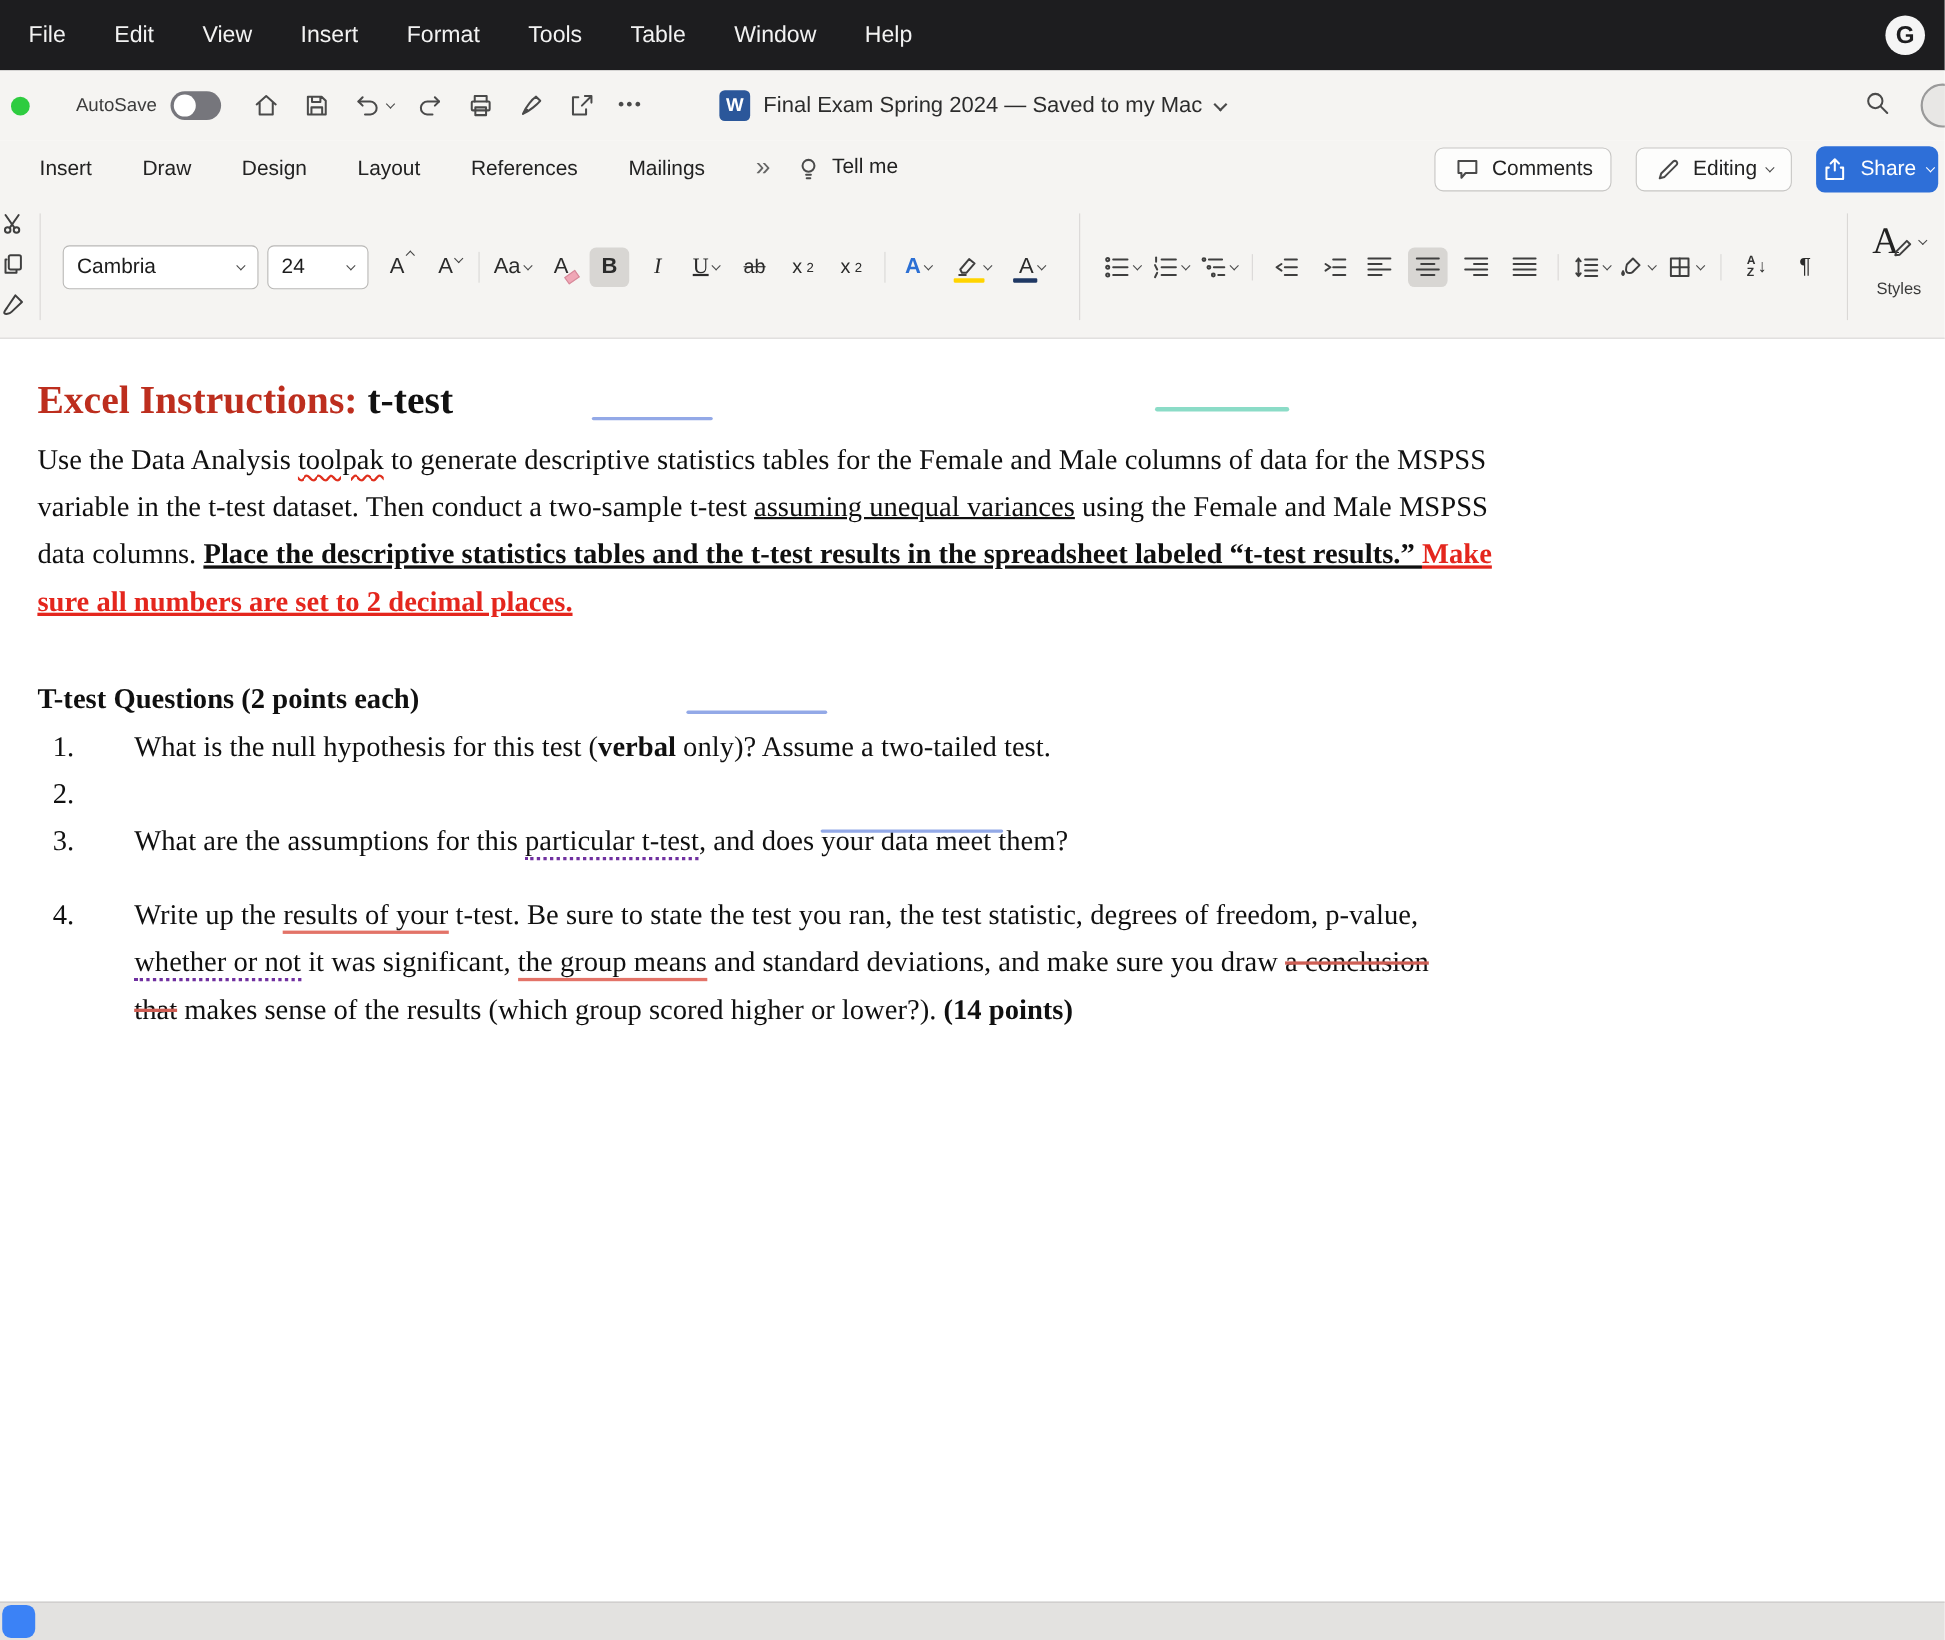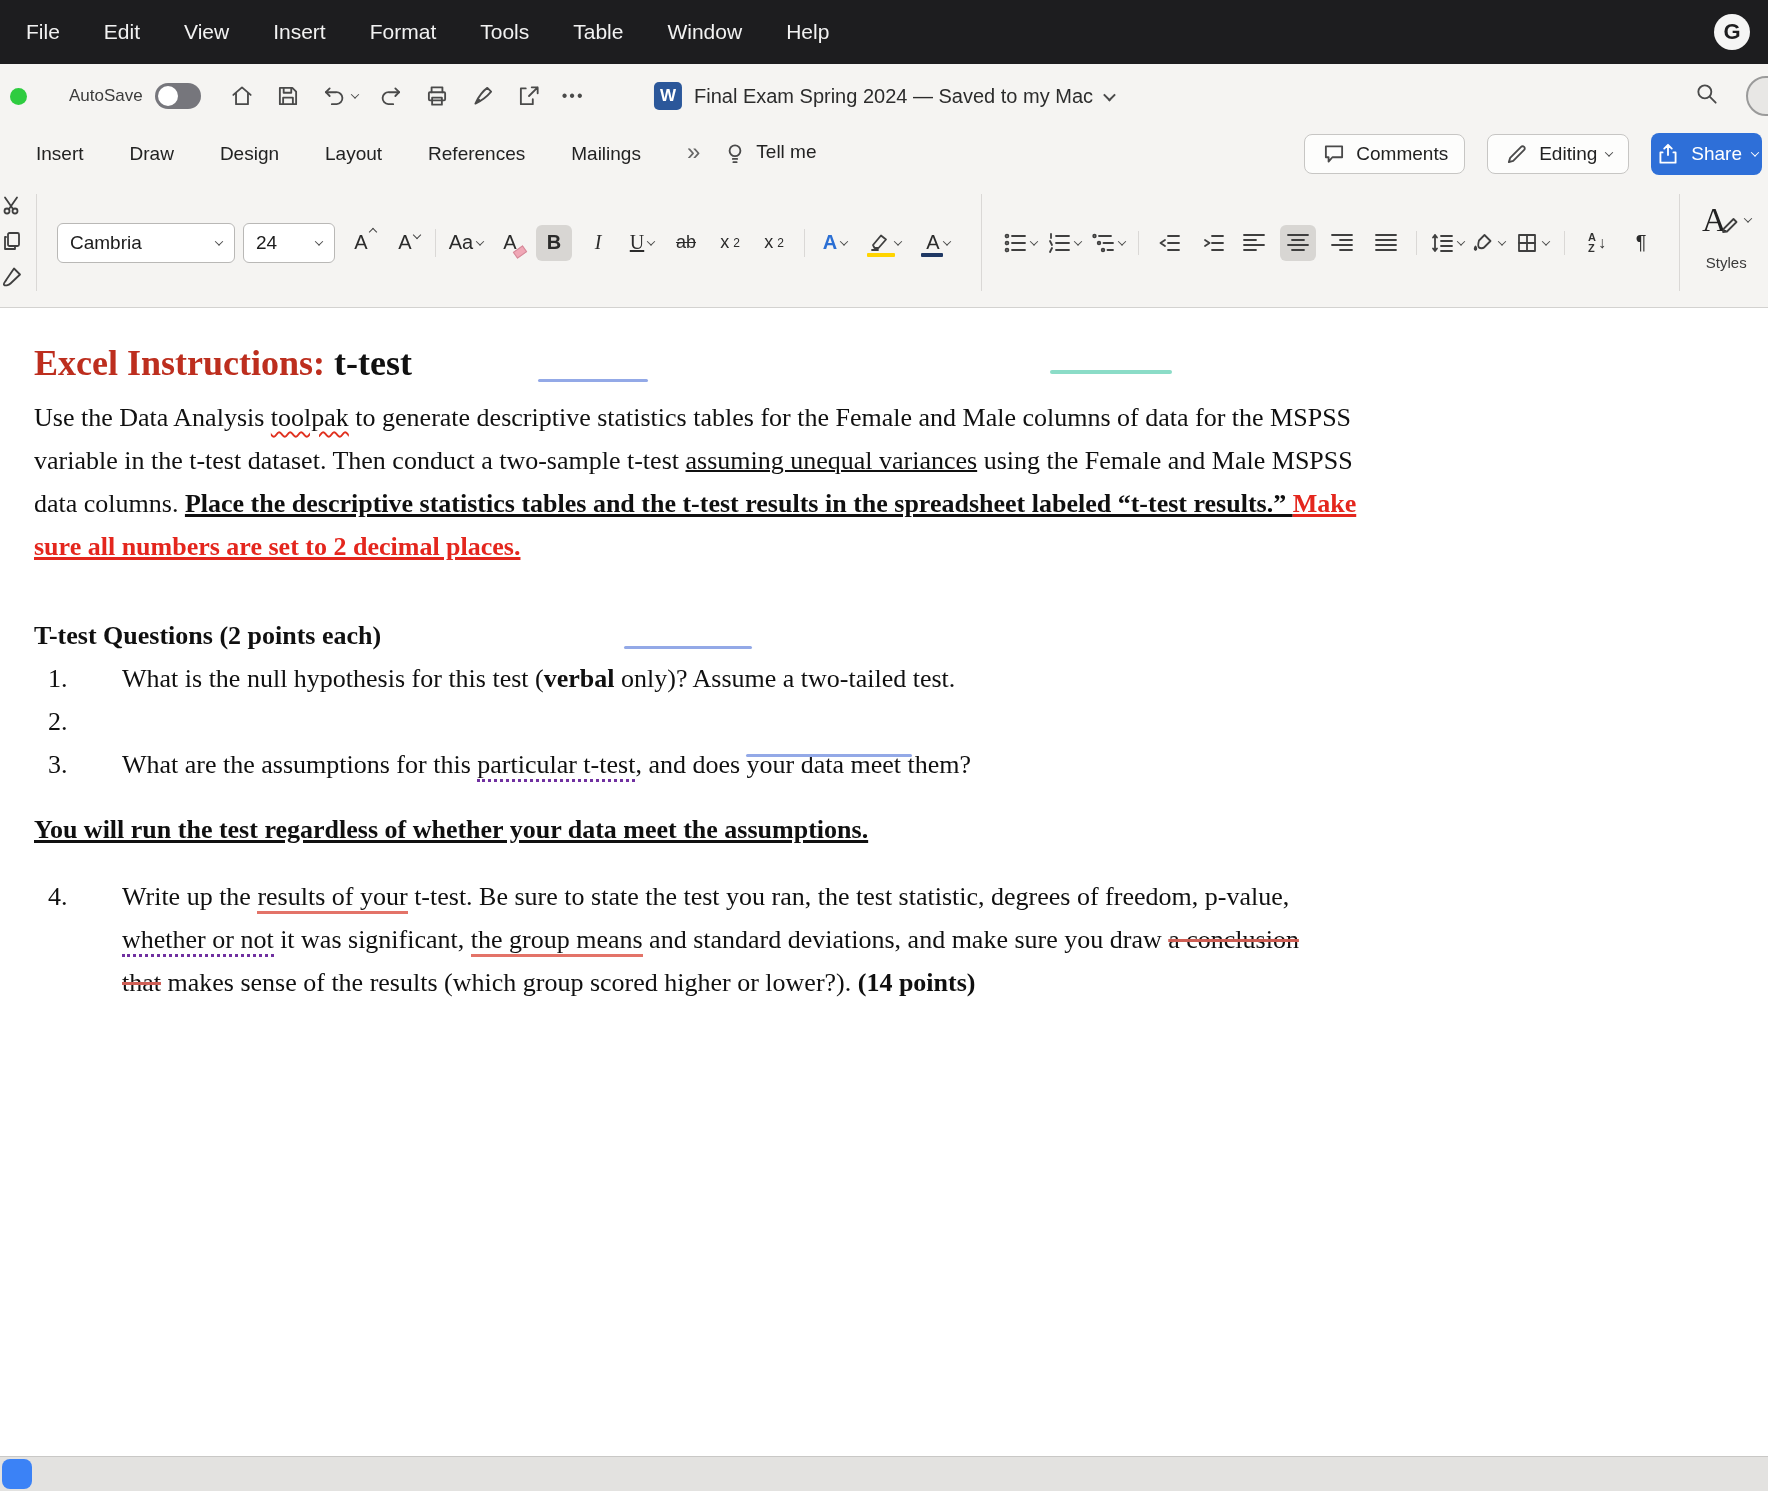--- a/index.html
+++ b/index.html
@@ -542,21 +542,20 @@
       <span class="txt"><span>What is the null hypothesis for this test (</span><span class="bold">verbal</span><span> only)? Assume a two-tailed test.</span></span>
     </div>
     <div class="li">
       <span class="num">2.</span>
     </div>
     <div class="li">
       <span class="num">3.</span>
       <span class="txt"><span>What are the assumptions for this </span><span class="dotpurple">particular t-test</span><span>, and does your data meet them?</span></span>
     </div>
 
-    <p class="note bu">You will run the test regardless of whether your data meet the assumptions.</p>
 
     <div class="li q4wrap">
       <span class="num">4.</span>
       <span class="txt"><span>Write up the </span><span class="markred">results of your</span><span> t-test. Be sure to state the test you ran, the test statistic, degrees of freedom, p-value, </span><span class="dotpurple">whether or not</span><span> it was significant, </span><span class="markred">the group means</span><span> and standard deviations, and make sure you draw </span><span class="strikered">a conclusion that</span><span> makes sense of the results (which group scored higher or lower?). </span><span class="bold">(14 points)</span></span>
     </div>
   </div>
 
   <div class="bottombar">
     <span class="blue-tile"></span>
   </div>

